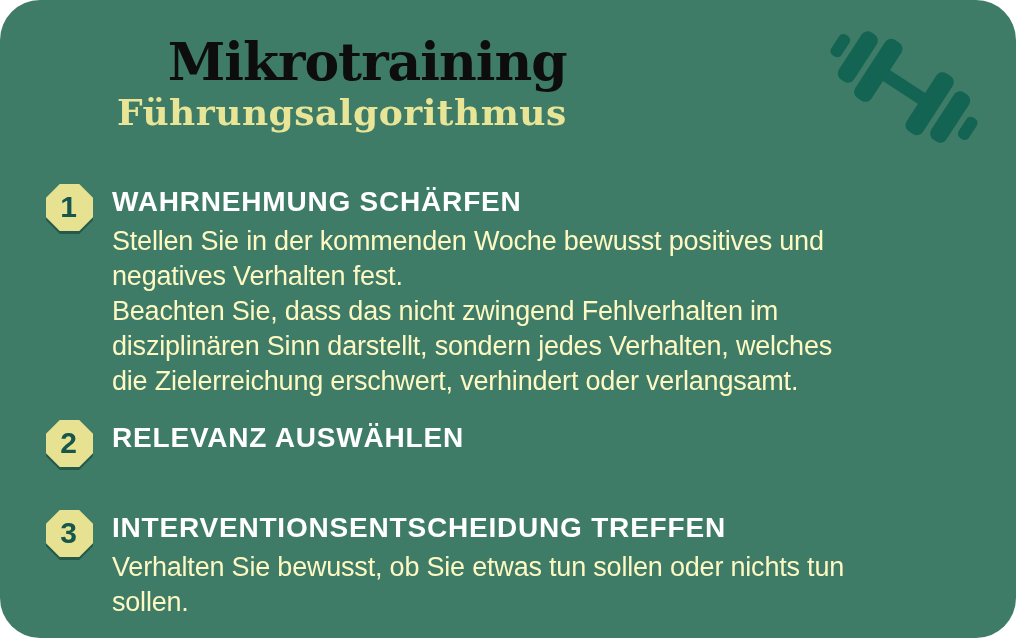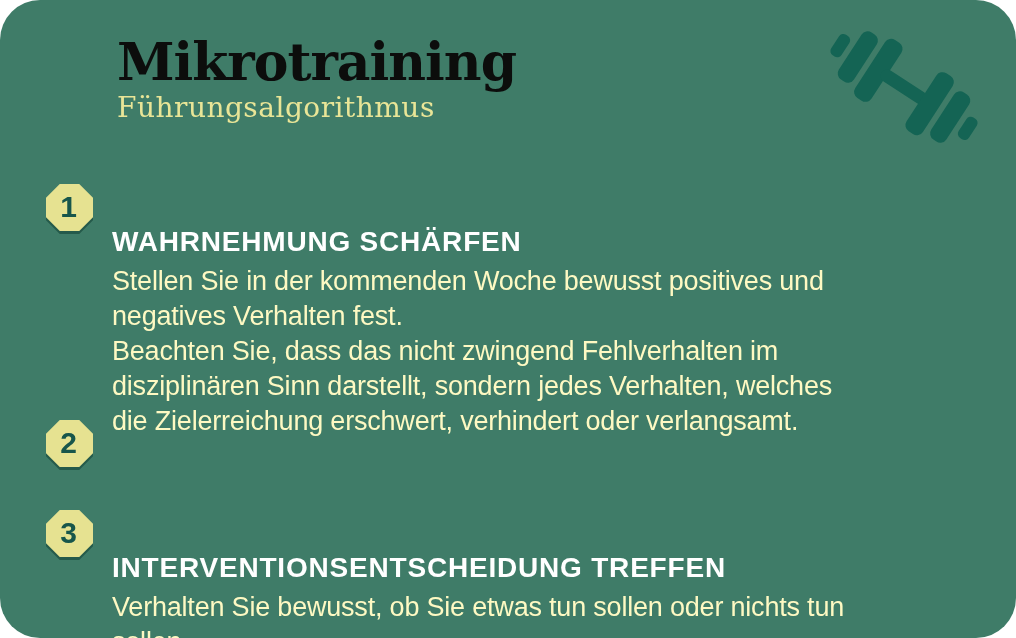--- a/index.html
+++ b/index.html
@@ -17,22 +17,22 @@
     font-family:"DejaVu Serif",serif;
     font-weight:bold;
     font-size:52px;
     line-height:1.08;
     letter-spacing:-1px;
     color:#0c0d0c;
     text-align:right;
   }
   .subtitle{
     font-family:"DejaVu Serif",serif;
-    font-weight:normal;
-    font-size:28px;
+    font-weight:bold;
+    font-size:36px;
     line-height:1.2;
     letter-spacing:0.5px;
     color:#E9E597;
     margin-top:1px;
   }
   
   .dumbbell{position:absolute;left:808px;top:8px;width:192px;height:158px;}
   
   .section{
     position:absolute;
@@ -53,21 +53,21 @@
     display:flex;align-items:center;justify-content:center;
     margin-right:19px;
   }
   .badge-wrap{filter:drop-shadow(0 3px 0 rgba(16,62,51,0.55));}
   .badge-num{
     font-weight:bold;
     font-size:30px;
     color:#17564B;
     transform:translate(-1px,-1px);
   }
-  .content{max-width:850px;margin-top:40px;}
+  .content{max-width:850px;}
   .sec-heading{
     color:#ffffff;
     font-weight:bold;
     font-size:28px;
     line-height:1.12;
     letter-spacing:0.8px;
     margin-top:2px;
   }
   .sec-body{
     color:#fef9c3;
@@ -116,20 +116,21 @@
     </div>
   </div>
 
   <div class="section s2">
     <div class="badge-wrap">
       <div class="badge">
         <span class="badge-num">2</span>
       </div>
     </div>
     <div class="content">
+      <div class="sec-heading">RELEVANZ AUSWÄHLEN</div>
     </div>
   </div>
 
   <div class="section s3">
     <div class="badge-wrap">
       <div class="badge">
         <span class="badge-num">3</span>
       </div>
     </div>
     <div class="content">

